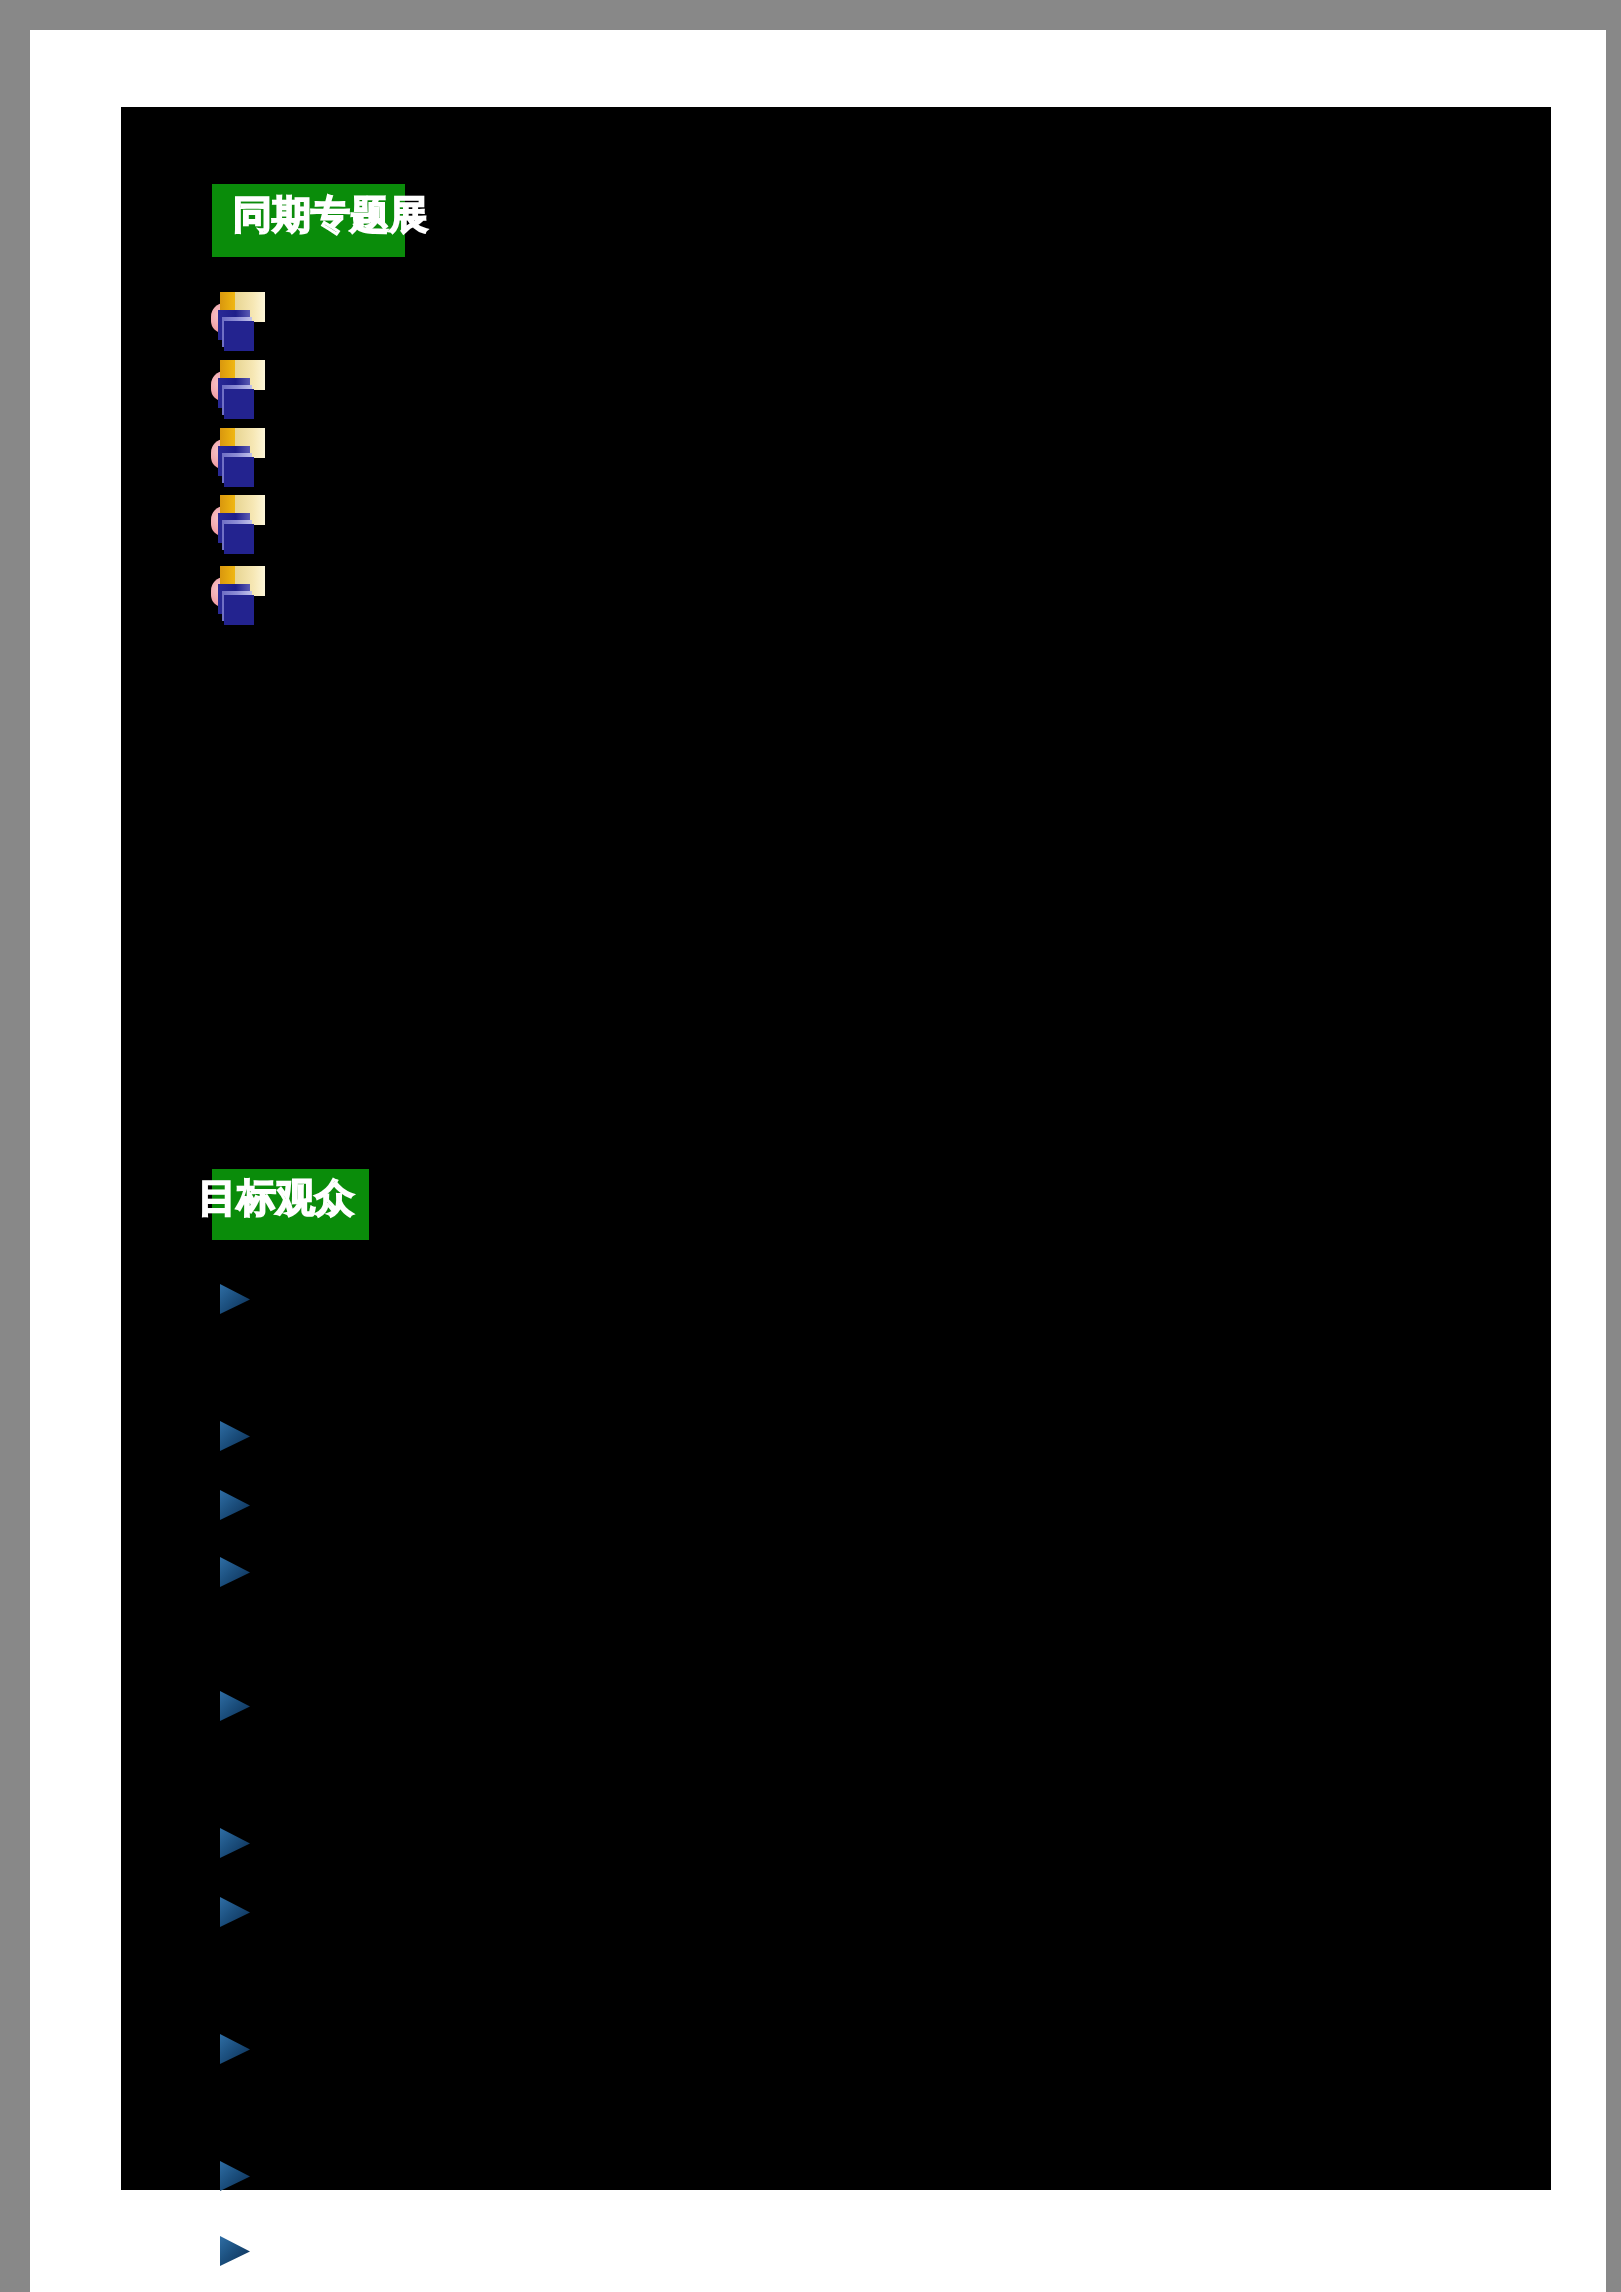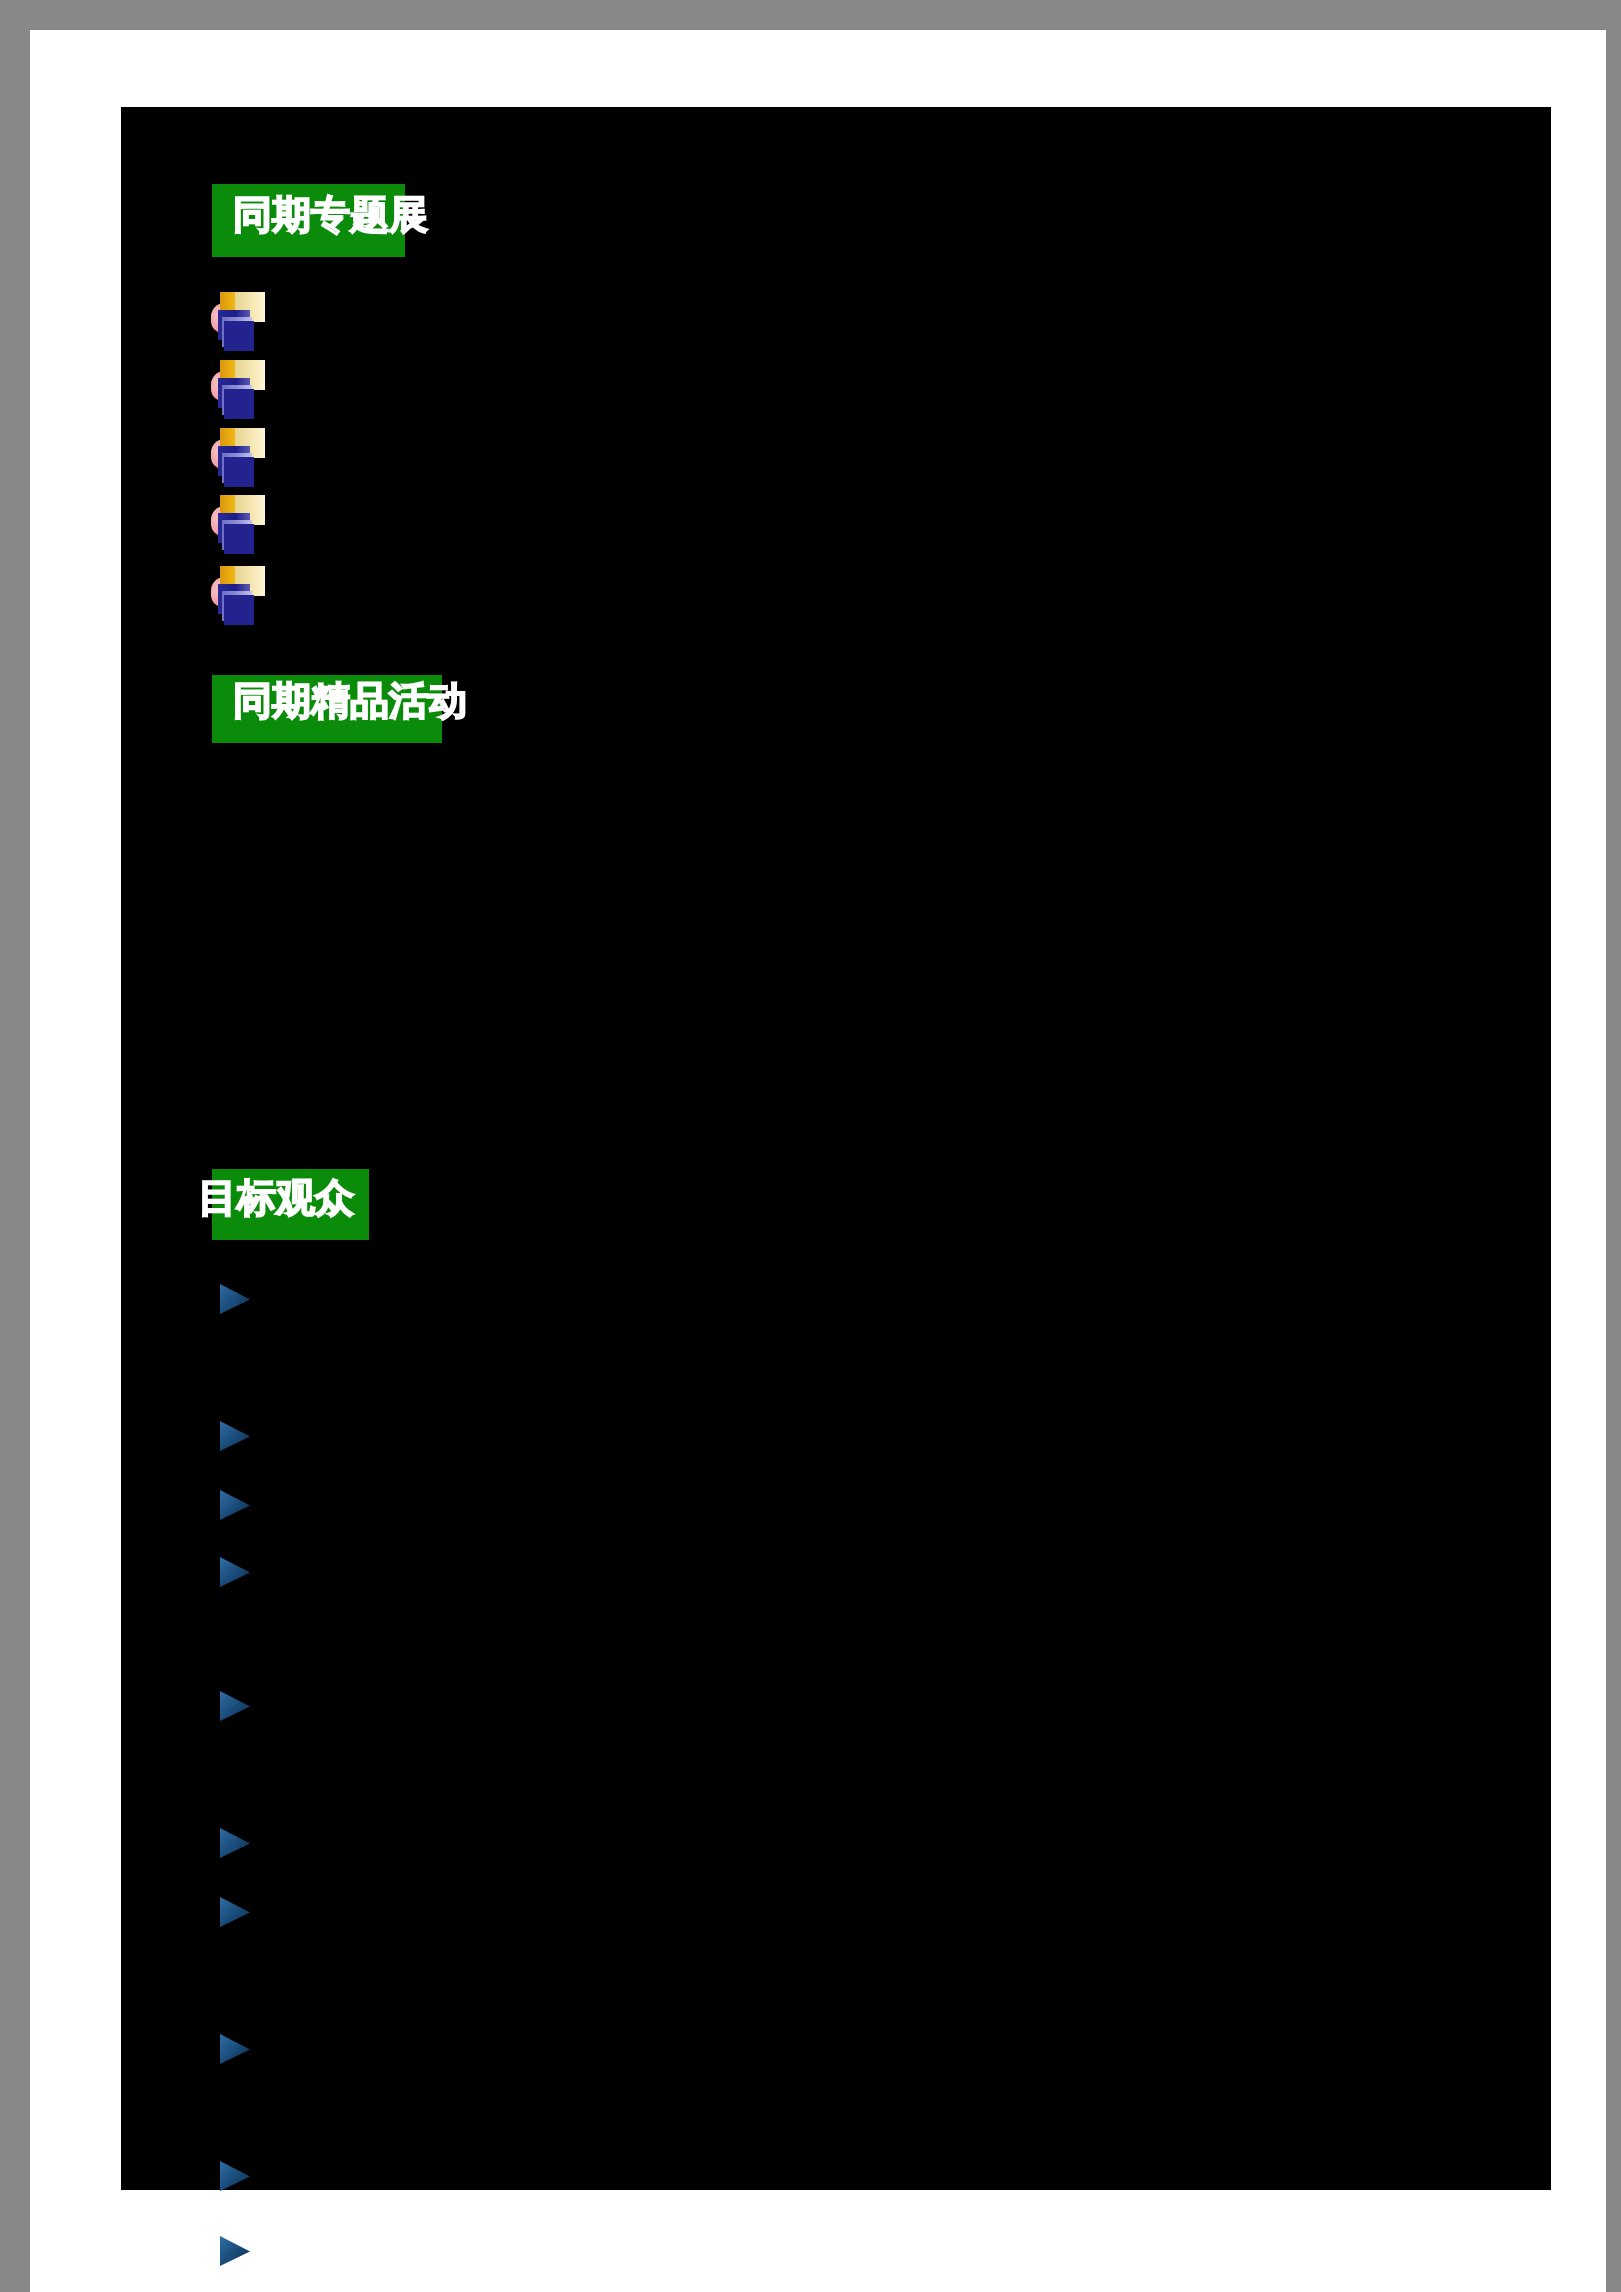--- a/index.html
+++ b/index.html
@@ -146,23 +146,20 @@
     </span>
     <span class="clip clip-5">
       <i class="p-pink"></i>
       <i class="p-gold"></i>
       <i class="p-cream"></i>
       <i class="p-navy"></i>
       <i class="p-blue"></i>
       <i class="p-navy2"></i>
     </span>
 
-    <div class="hdr hdr-2">
-      <span class="hdr-text">同期精品活动</span>
-    </div>
 
     <div class="hdr hdr-3">
       <span class="hdr-text">目标观众</span>
     </div>
 
     <span class="tri tri-1"></span>
     <span class="tri tri-2"></span>
     <span class="tri tri-3"></span>
     <span class="tri tri-4"></span>
     <span class="tri tri-5"></span>

